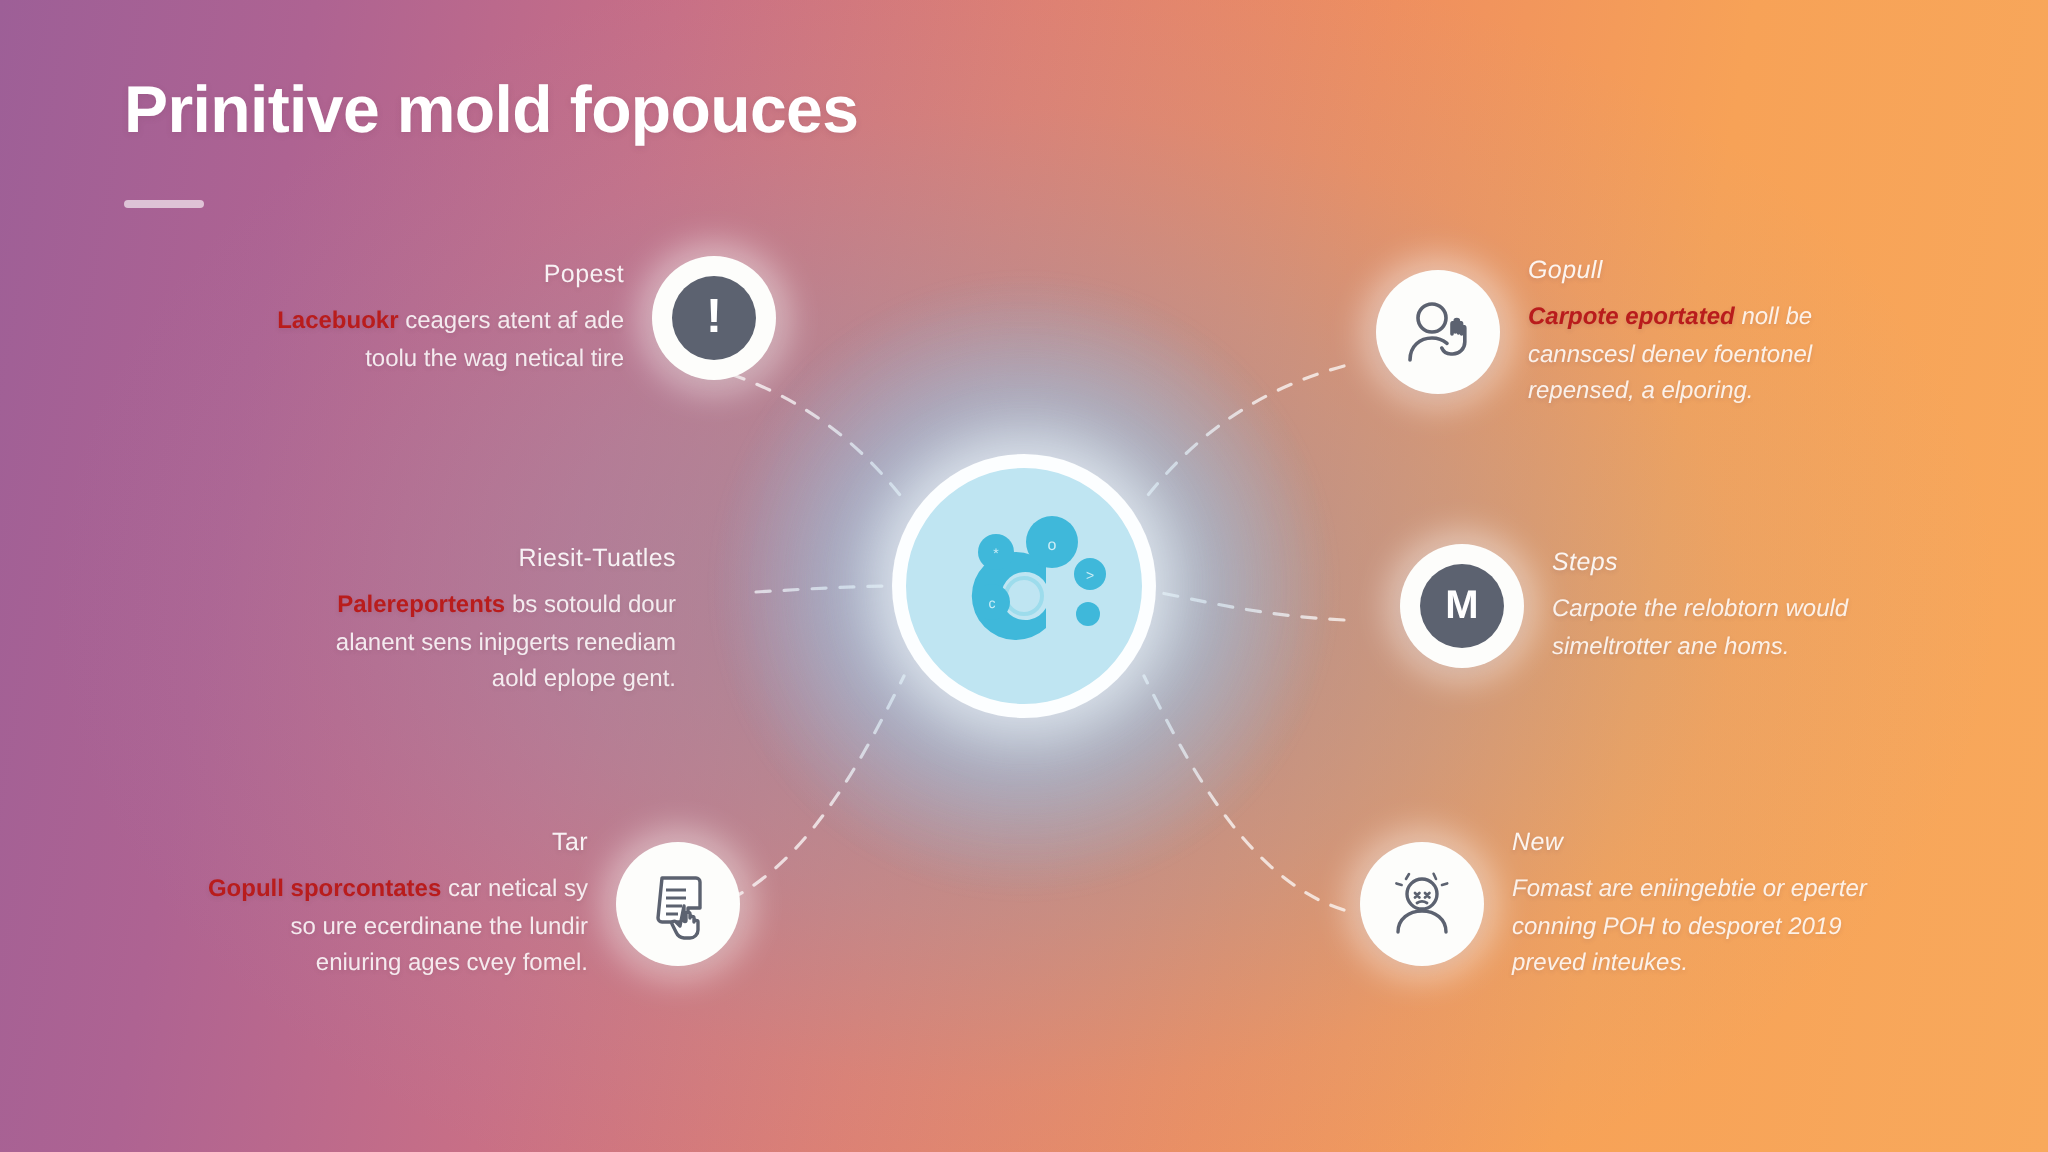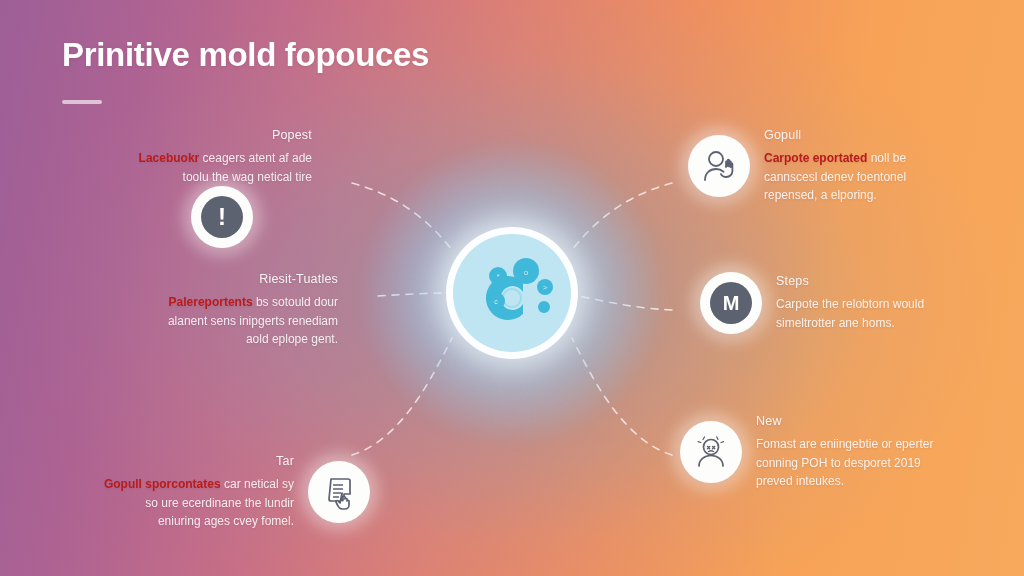--- a/index.html
+++ b/index.html
@@ -57,21 +57,21 @@
   
   .connectors { position:absolute; inset:0; pointer-events:none; }
 
   
   .item { position:absolute; display:flex; align-items:center; }
   .item-left { flex-direction:row; }
   .item-right { flex-direction:row; }
 
   .text-block { width:208px; }
   .text-left { text-align:right; padding-right:14px; }
-  .text-right { text-align:left; padding-left:14px; }
+  .text-right { text-align:left; padding-left:14px;font-style:italic; }
 
   .item-head {
     font-size:12.5px; font-weight:normal; color:rgba(255,255,255,0.90);
     margin-bottom:7px; letter-spacing:0.2px;
     text-shadow:0 1px 2px rgba(110,70,90,0.18);
   }
   .item-body {
     font-size:12px; line-height:1.55; color:rgba(255,255,255,0.86);
     text-shadow:0 1px 2px rgba(110,70,90,0.16);
   }
@@ -87,23 +87,23 @@
   .badge-inner-dark {
     width:42px; height:42px; border-radius:50%;
     background:#5c6270;
     display:flex; align-items:center; justify-content:center;
     color:#ffffff; font-weight:bold;
   }
   .badge-letter { font-size:20px; line-height:1; }
   .badge-bang { font-size:24px; line-height:1; }
 
   
-  #item-1 { left:118px;  top:128px;flex-direction:column; }
+  #item-1 { left:118px;  top:128px; }
   #item-2 { left:144px;  top:272px; }
-  #item-3 { left:100px;  top:414px;margin-top:40px; }
+  #item-3 { left:100px;  top:414px; }
   #item-4 { left:688px;  top:128px; }
   #item-5 { left:700px;  top:272px; }
   #item-6 { left:680px;  top:414px; }
 </style>
 </head>
 <body>
 
 <div class="bg-glow"></div>
 
 <svg class="connectors" width="1024" height="576">

